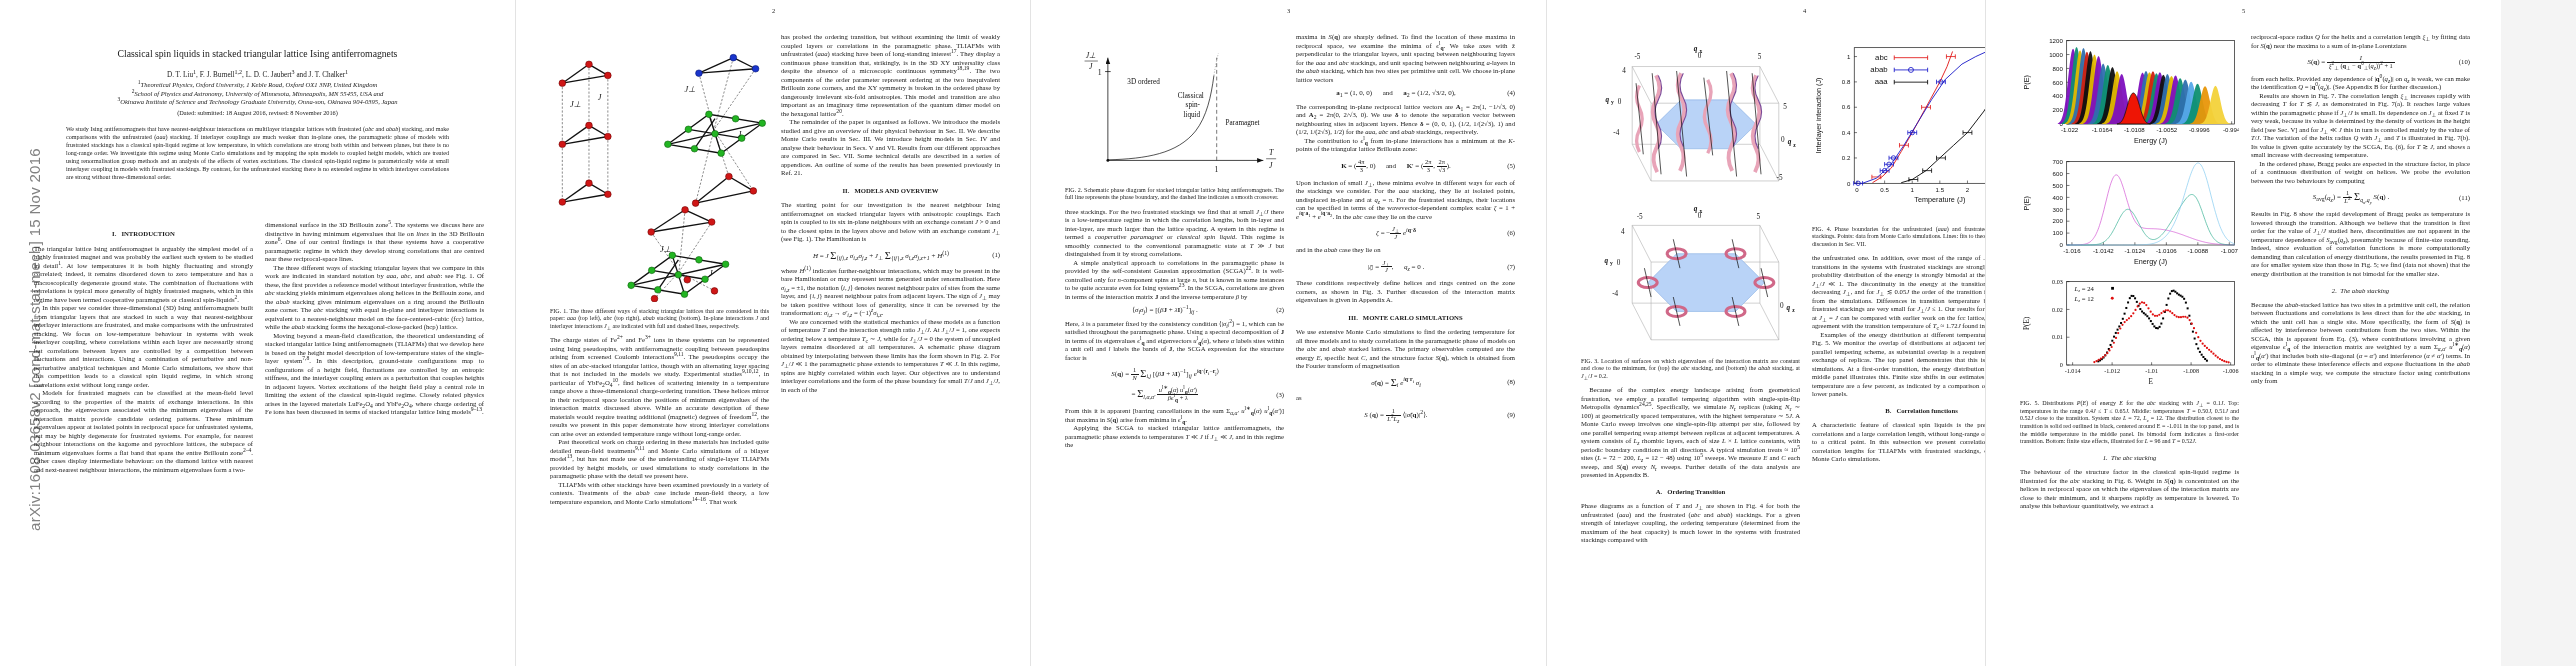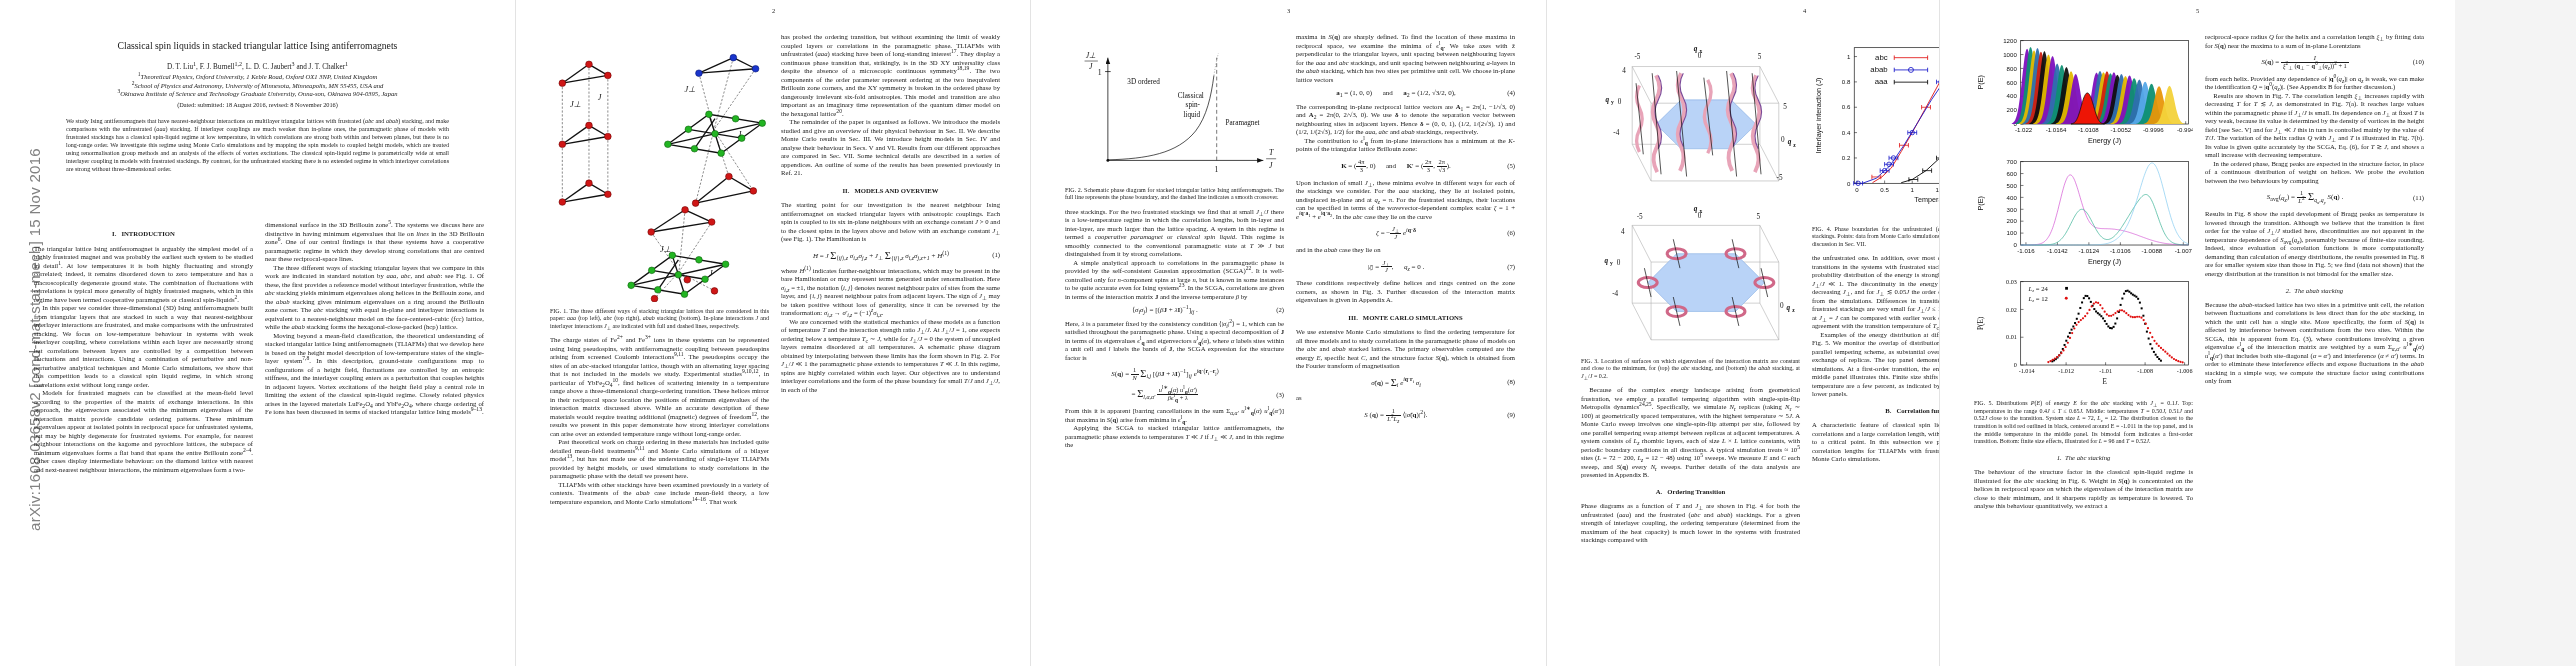--- a/index.html
+++ b/index.html
@@ -1,23 +1,23 @@
 <!DOCTYPE html>
 <html style="font-size:9px"><head>
 <meta charset="utf-8">
 <style>
   html,body{margin:0;padding:0;}
   body{width:2576px;height:667px;position:relative;background:#f4f4f4;font-family:"Liberation Serif",serif;color:#1a1a1a;}
   .page{position:absolute;top:0;width:515px;height:667px;background:#ffffff;overflow:hidden;}
   .page+.page{border-left:0.6px solid #e3e3e3;}
-  #pg1{left:0;} #pg2{left:515px;} #pg3{left:1030px;} #pg4{left:1546px;} #pg5{left:1939px;}
+  #pg1{left:0;} #pg2{left:515px;} #pg3{left:1030px;} #pg4{left:1546px;} #pg5{left:1985px;}
   .pageno{position:absolute;top:6.7px;left:50%;transform:translateX(-50%);font-size:6.4px;color:#222;}
   .arxiv{position:absolute;left:25.6px;top:638px;transform:rotate(-90deg);transform-origin:0 0;width:597px;text-align:center;font-family:"Liberation Sans",sans-serif;font-size:15px;letter-spacing:0.3px;color:#818181;white-space:nowrap;}
   .p1head{padding-top:36px;text-align:center;}
-  .title{font-size:9.7px;margin:4px 33px;font-family:Liberation Serif, serif;}
+  .title{font-size:9.7px;margin:12px 33px;font-family:Liberation Serif, serif;}
   .authors{font-size:7.2px;margin-top:12.2px;}
   .affil{font-size:6.6px;margin-top:1.7px;}
   .dateline{font-size:6.3px;margin-top:3.3px;}
   .abstract{margin:9px 66px 0;font-size:6.1px;line-height:1.33;text-align:justify;}
   .col{position:absolute;width:219px;font-size:6.7px;line-height:1.27;text-align:justify;}
   .c1{left:34px;} .c2{left:265px;}
   .colT{top:221px;height:396px;} .colF{top:33px;height:622px;}
   p.b{margin:0;text-indent:8.3px;}
   p.ni{text-indent:0;}
   .sec{text-align:center;font-weight:bold;margin:9px 5.6px 6.1px;font-size:6.7px;}

